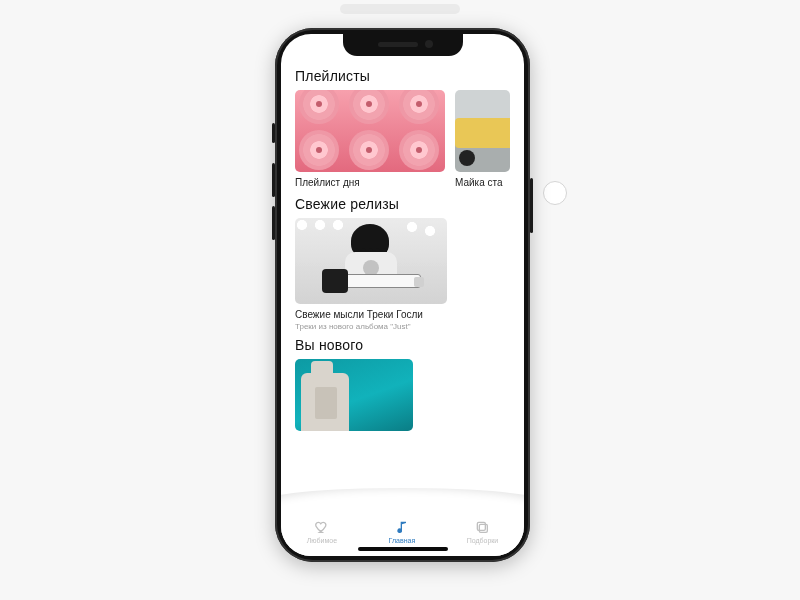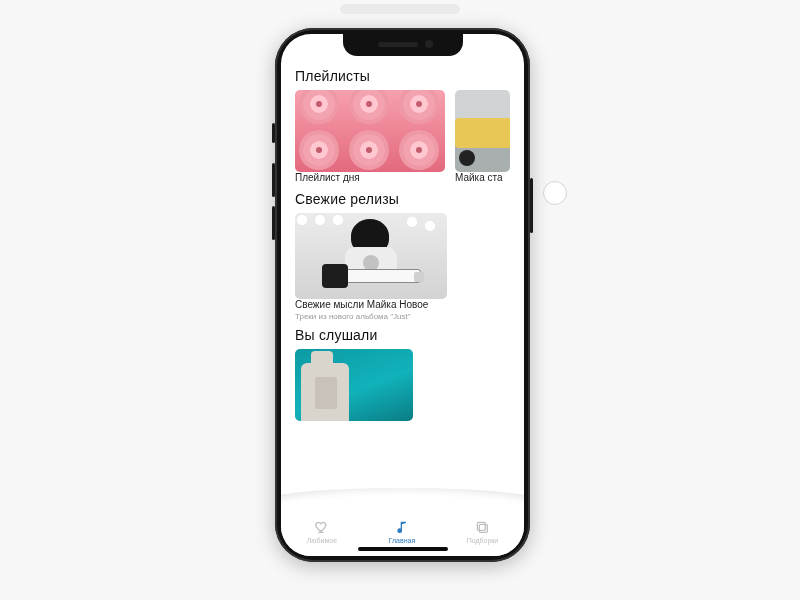--- a/index.html
+++ b/index.html
@@ -119,20 +119,21 @@
   .card-img {
     width: 150px;
     height: 82px;
     border-radius: 5px;
     overflow: hidden;
     position: relative;
   }
   .card-label {
     font-size: 10px;
     color: #222;
+    margin-top: 5px;
   }
   .card-sub {
     font-size: 8px;
     color: #9a9a9a;
     margin-top: 2px;
   }
   
   .art-pink {
     background: linear-gradient(180deg,#f7a0ad,#e3697e);
   }
@@ -272,26 +273,26 @@
       <div class="section-title fresh-title">Свежие релизы</div>
 
       <div class="row">
         <div class="card">
           <div class="art-gosli">
             <span class="lights"></span>
             <span class="dread"></span>
             <span class="torso"></span>
             <span class="guitar"></span>
           </div>
-          <div class="card-label">Свежие мысли Майка Новое</div>
+          <div class="card-label">Свежие мысли Треки Госли</div>
           <div class="card-sub">Треки из нового альбома "Just"</div>
         </div>
       </div>
 
-      <div class="section-title">Вы слушали</div>
+      <div class="section-title">Вы нового</div>
 
       <div class="row">
         <div class="card">
           <div class="art-listened">
             <span class="statue"></span>
           </div>
         </div>
       </div>
 
     </div>

